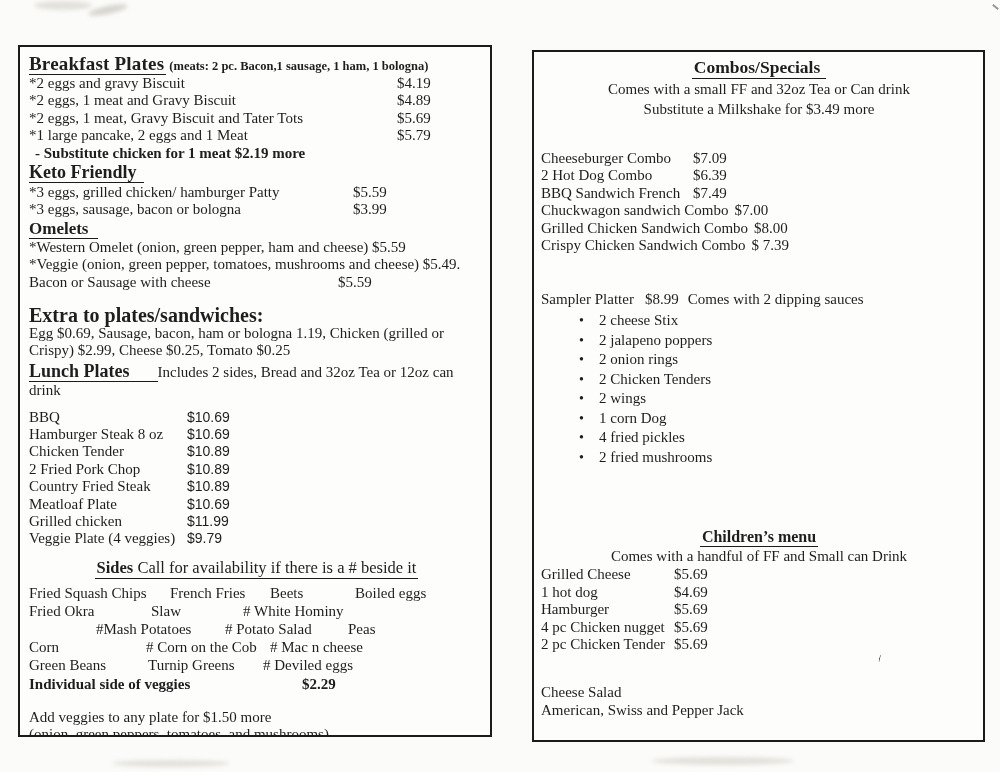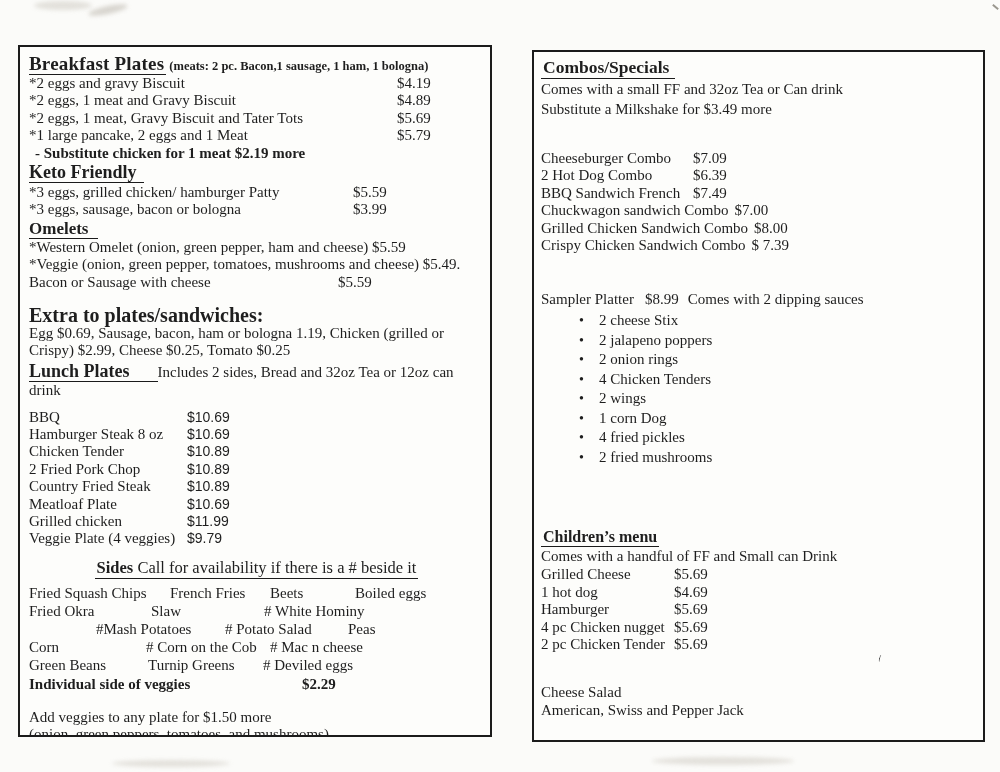--- a/index.html
+++ b/index.html
@@ -47,30 +47,30 @@
   .price-sans { font-family:"Liberation Sans","DejaVu Sans",sans-serif; font-size:14px; }
 
   .sides-head { text-align:center; margin-top:9px; font-size:16.5px; line-height:21px; }
   .sides-head .inner { border-bottom:1.6px solid #1b1b1b; padding:0 2px 1px 2px; }
   .sides-head b { font-weight:bold; }
 
   .sides-grid { margin-top:6px; }
   .sides-row { position:relative; height:18px; }
   .sides-row span { position:absolute; top:0; white-space:nowrap; line-height:18px; }
   .r1 span:nth-child(1){left:0;}   .r1 span:nth-child(2){left:141px;} .r1 span:nth-child(3){left:241px;} .r1 span:nth-child(4){left:326px;}
-  .r2 span:nth-child(1){left:0;}   .r2 span:nth-child(2){left:122px;} .r2 span:nth-child(3){left:235px;}
+  .r2 span:nth-child(1){left:0;}   .r2 span:nth-child(2){left:122px;} .r2 span:nth-child(3){left:214px;}
   .r3 span:nth-child(1){left:67px;}.r3 span:nth-child(2){left:196px;} .r3 span:nth-child(3){left:319px;}
   .r4 span:nth-child(1){left:0;}   .r4 span:nth-child(2){left:117px;} .r4 span:nth-child(3){left:241px;}
   .r5 span:nth-child(1){left:0;}   .r5 span:nth-child(2){left:119px;} .r5 span:nth-child(3){left:234px;}
 
   .individual-row { display:flex; font-weight:bold; line-height:18px; margin-top:1px; }
   .footer-block { margin-top:16px; }
 
   
-  .center { text-align:left; }
+  .center { text-align:center; }
   .combo-title { font-size:17.5px; font-weight:bold; padding:0 6px 1px 2px; }
   .combo-sub { line-height:19.5px; }
   .combos-list { margin-top:31px; }
   .sampler-line { margin-top:36px; line-height:18px; white-space:nowrap; }
   .sampler-name { display:inline-block; min-width:104px; }
   .sampler-note { margin-left:9px; }
   .bullets { margin-top:3px; }
   .bullet-row { padding-left:38px; line-height:18.5px; }
   .bullet-dot { display:inline-block; width:20px; font-size:14px; }
   .children-head { margin-top:60px; font-size:16px; line-height:20px; }
@@ -303,21 +303,21 @@
 
         <div class="bullet-row">
           <span class="bullet-dot">•</span><span>2 jalapeno poppers</span>
         </div>
 
         <div class="bullet-row">
           <span class="bullet-dot">•</span><span>2 onion rings</span>
         </div>
 
         <div class="bullet-row">
-          <span class="bullet-dot">•</span><span>4 Chicken Tenders</span>
+          <span class="bullet-dot">•</span><span>2 Chicken Tenders</span>
         </div>
 
         <div class="bullet-row">
           <span class="bullet-dot">•</span><span>2 wings</span>
         </div>
 
         <div class="bullet-row">
           <span class="bullet-dot">•</span><span>1 corn Dog</span>
         </div>
 

